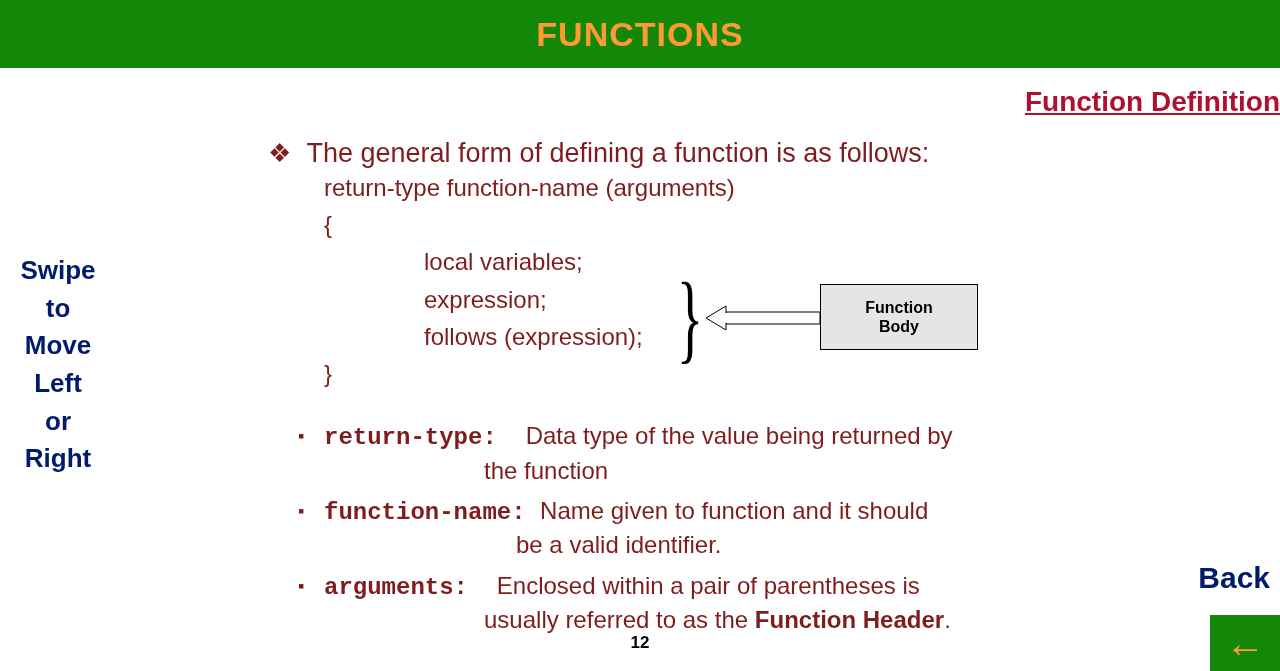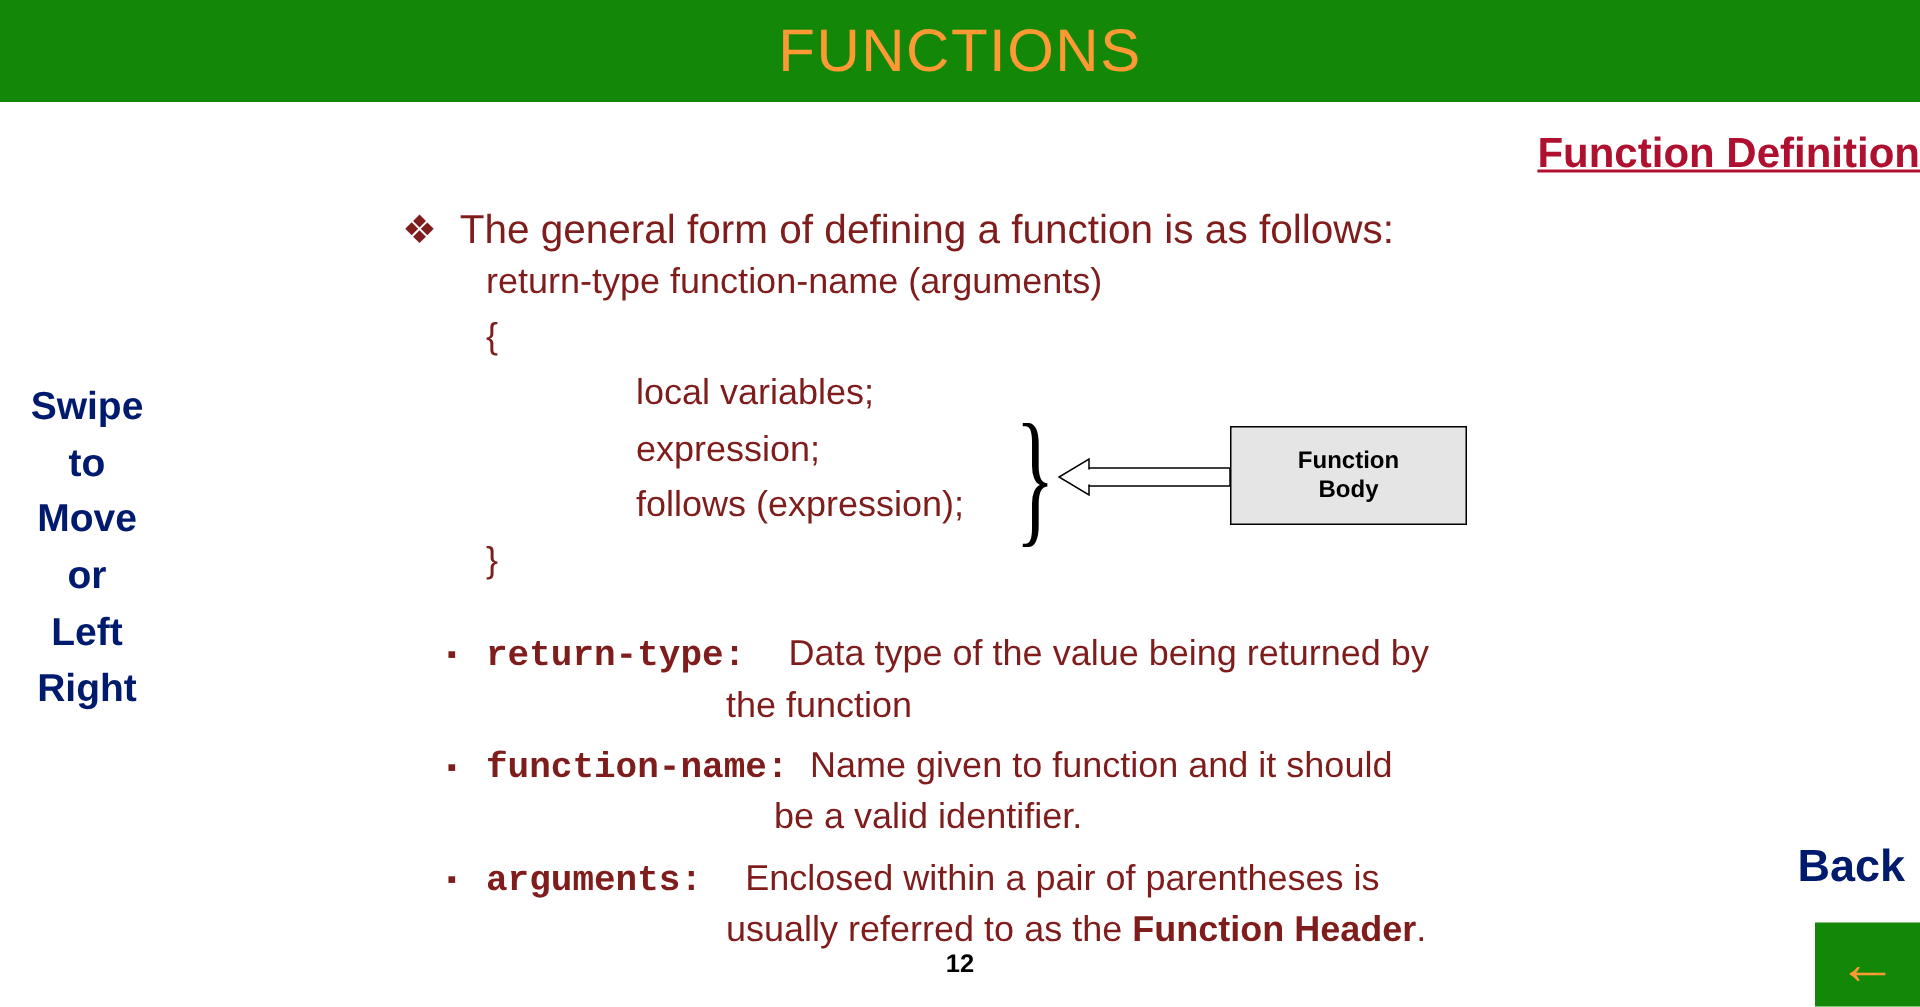--- a/index.html
+++ b/index.html
@@ -1,18 +1,18 @@
 <!DOCTYPE html>
 <html><head>
 <meta charset="utf-8">
 <style>
   * { box-sizing: border-box; margin: 0; padding: 0; }
   html, body { width: 1280px; height: 671px; font-family: Arial, Helvetica, sans-serif; background: #fff; overflow: hidden; }
   .header { width: 100%; height: 68px; background: #138808; display: flex; align-items: center; justify-content: center; }
-  .header-title { color: #ff9933; font-size: 40px; font-weight: normal; letter-spacing: 1px; }
+  .header-title { color: #ff9933; font-size: 34px; font-weight: bold; letter-spacing: 1px; }
   .subtitle { text-align: right; color: #b01030; font-size: 28px; font-weight: bold; text-decoration: underline; margin-top: 18px; }
   .swipe-hint { position: absolute; left: 8px; top: 252px; width: 100px; color: #001a6e; font-size: 26px; font-weight: bold; text-align: center; line-height: 1.45; }
   .content { position: absolute; left: 268px; top: 138px; width: 820px; color: #7f1d1d; }
   .lead { font-size: 27px; margin-bottom: 10px; }
   .lead-bullet { display:inline-block; width:34px; margin-left:-34px; text-align:left; font-size:26px; }
   .lead-wrap { padding-left: 34px; }
   .syntax { font-size: 24px; line-height: 1.55; margin-left: 56px; }
   .defs { margin-top: 28px; margin-left: 30px; }
   .def-row { display: flex; font-size: 24px; line-height: 1.35; margin-bottom: 8px; }
   .def-bullet { width: 26px; flex:none; font-size:18px; padding-top:4px; }
@@ -32,22 +32,22 @@
 <div class="header">
   <div class="header-title">FUNCTIONS</div>
 </div>
 
 <div class="subtitle">Function Definition</div>
 
 <div class="swipe-hint">
   <div>Swipe</div>
   <div>to</div>
   <div>Move</div>
+  <div>Left</div>
   <div>or</div>
-  <div>Left</div>
   <div>Right</div>
 </div>
 
 <div class="content">
   <div class="lead-wrap">
     <span class="lead-bullet">❖</span>
     <span class="lead">The general form of defining a function is as follows:</span>
   </div>
   <div class="syntax">
     <div>return-type   function-name (arguments)</div>

